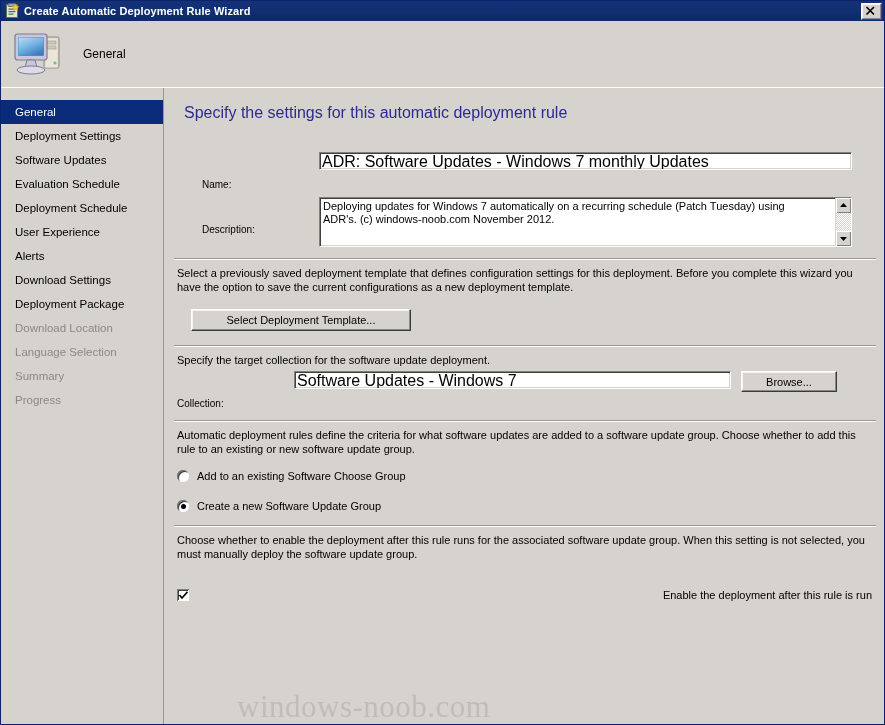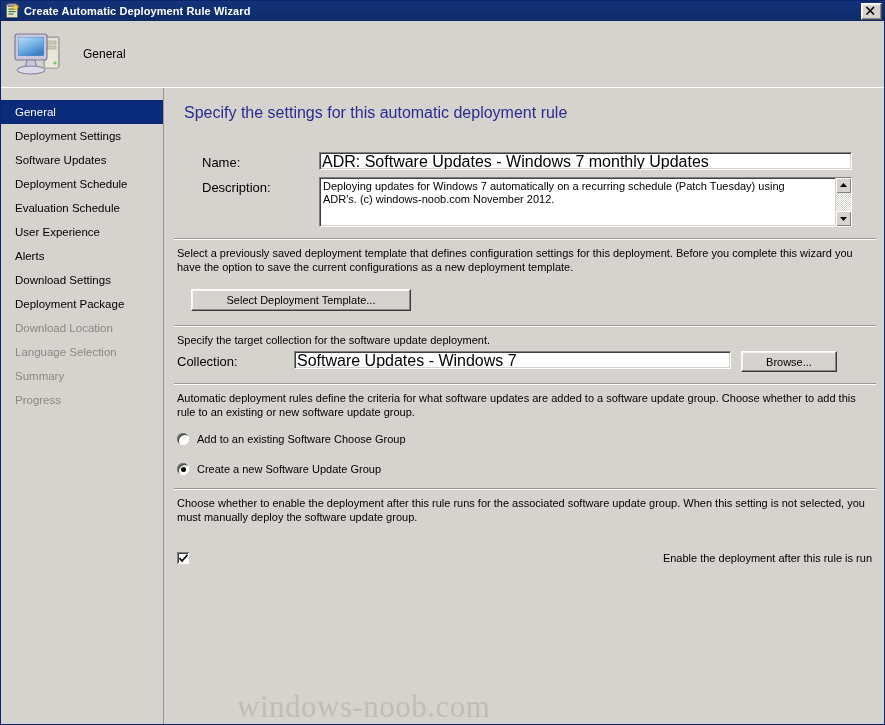--- a/index.html
+++ b/index.html
@@ -150,22 +150,23 @@
   }
 
   .field-row {
     display: flex;
     align-items: flex-start;
     padding: 0 12px 0 13px;
   }
   .field-label {
     width: 117px;
     flex: 0 0 117px;
-    font-size: 13px;
+    font-size: 10px;
     padding-top: 3px;
+    margin-top: 24px;
   }
   .sunken {
     background: #ffffff;
     border: 1px solid #808080;
     border-right-color: #ffffff;
     border-bottom-color: #ffffff;
     box-shadow: inset 1px 1px 0 #404040, inset -1px -1px 0 #d6d3ce;
     box-sizing: border-box;
   }
   .text-input {
@@ -358,24 +359,24 @@
       <div class="nav-item active">
         <span>General</span>
       </div>
       <div class="nav-item">
         <span>Deployment Settings</span>
       </div>
       <div class="nav-item">
         <span>Software Updates</span>
       </div>
       <div class="nav-item">
+        <span>Evaluation Schedule</span>
+      </div>
+      <div class="nav-item">
         <span>Deployment Schedule</span>
-      </div>
-      <div class="nav-item">
-        <span>Evaluation Schedule</span>
       </div>
       <div class="nav-item">
         <span>User Experience</span>
       </div>
       <div class="nav-item">
         <span>Alerts</span>
       </div>
       <div class="nav-item">
         <span>Download Settings</span>
       </div>

